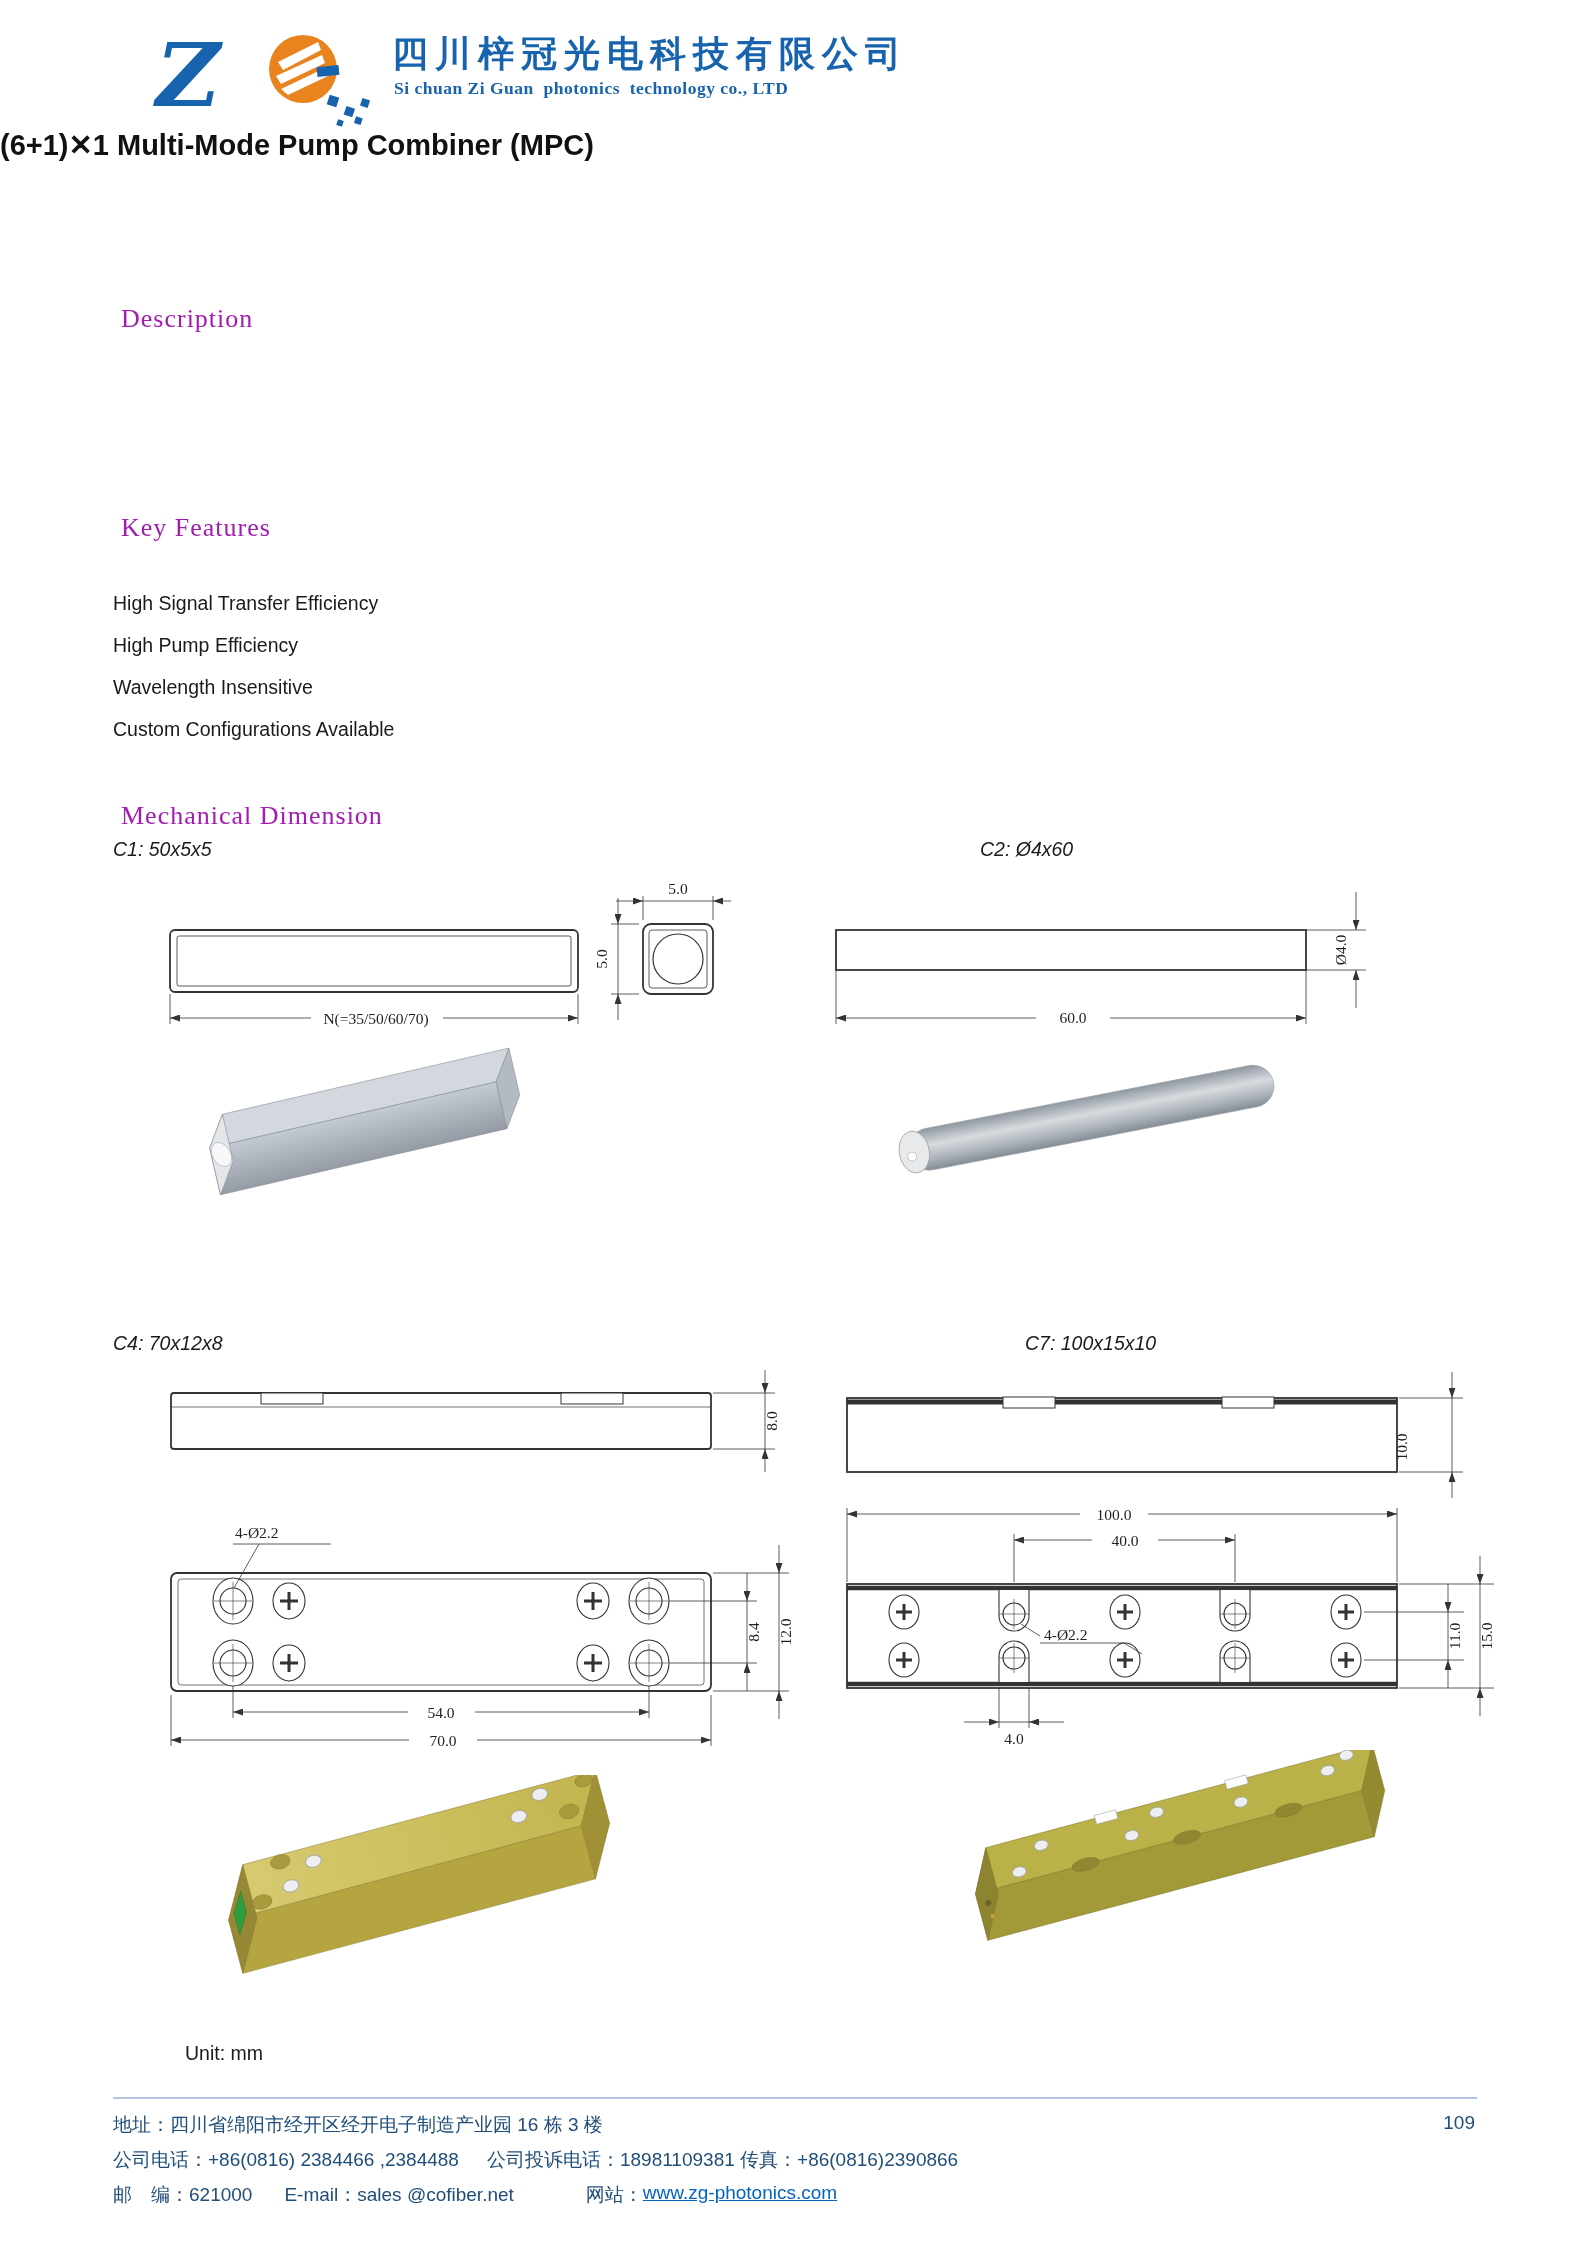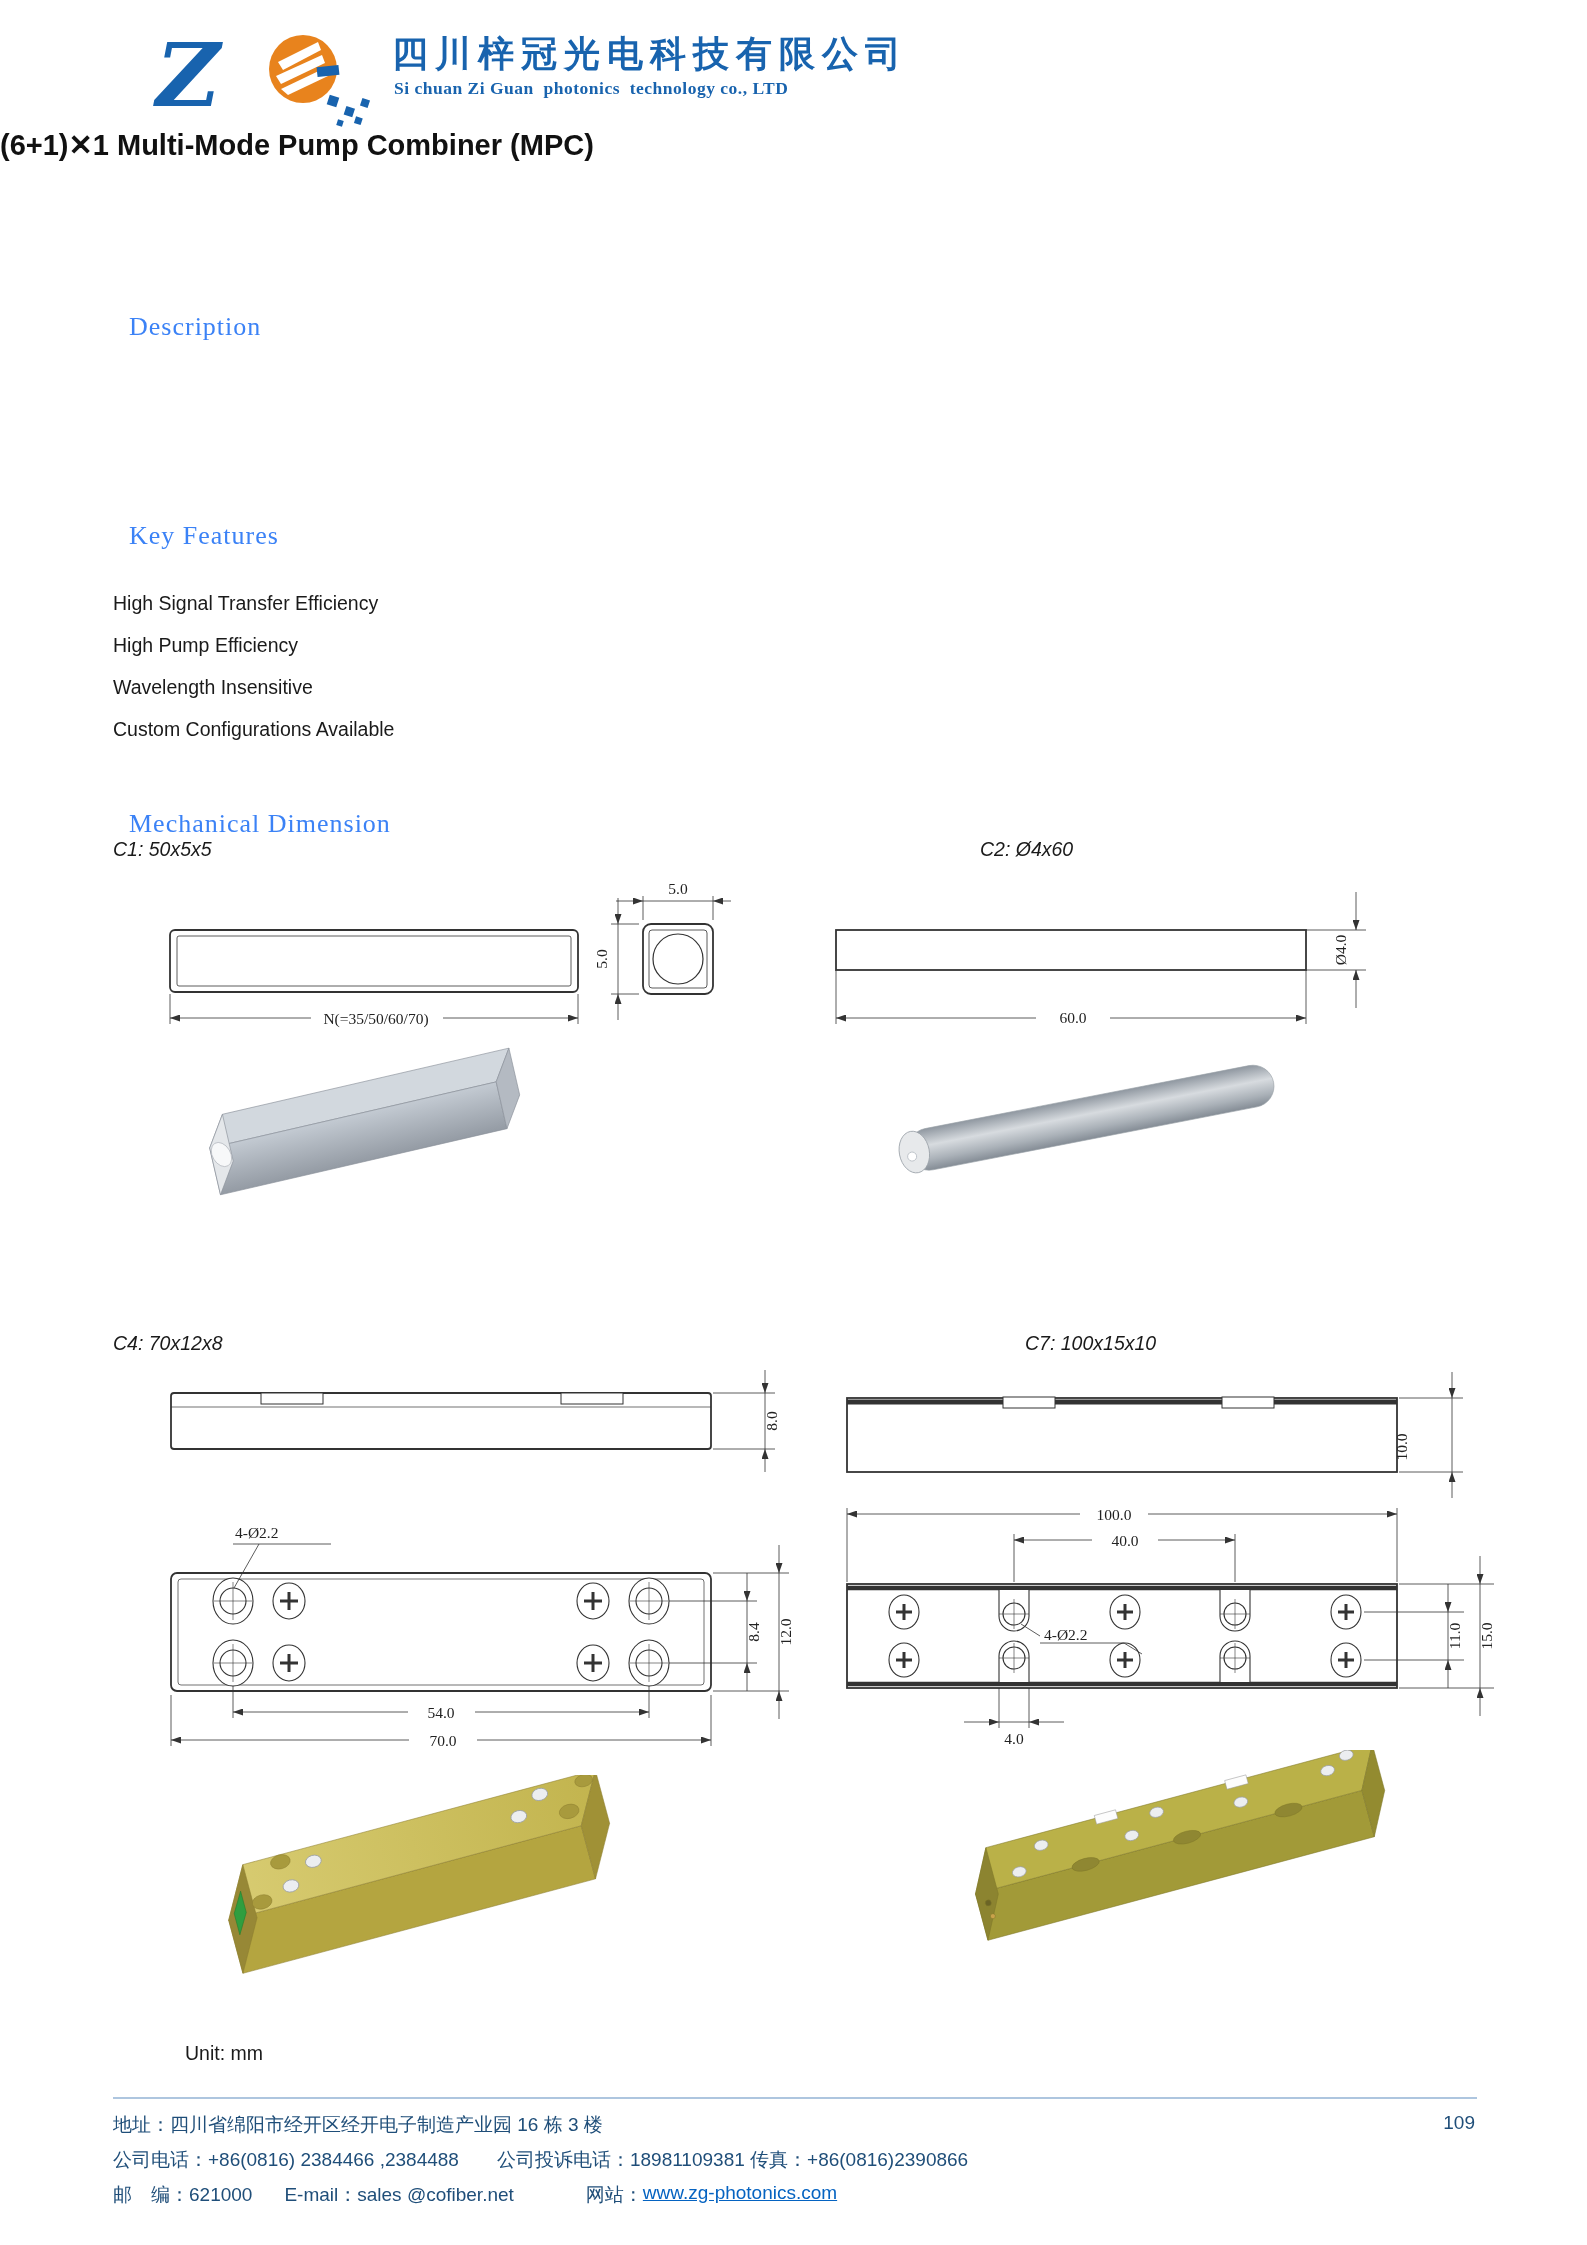--- a/index.html
+++ b/index.html
@@ -15,21 +15,21 @@
   }
   .logo-en{
     left:394px;top:78px;font-size:17.5px;font-weight:bold;color:#1863AE;
     font-family:"Liberation Serif",serif;letter-spacing:0.5px;white-space:pre;
   }
   .title{
     left:0;top:128px;width:100%;
     font-size:29px;font-weight:bold;color:#111;margin:0;
   }
   .sec-head{
-    left:113px;font-size:26px;font-weight:normal;color:#3b82f6;margin:16px;
+    left:113px;font-size:26px;font-weight:normal;color:#a21caf;margin:8px;
     font-family:"Liberation Serif","DejaVu Serif",serif;letter-spacing:1px;
   }
   .desc{
     left:113px;top:362px;width:1366px;font-size:19.5px;line-height:2.35;
     text-align:justify;text-indent:44px;margin:0;
   }
   .features{left:113px;top:582px;font-size:19.5px;line-height:42px;}
   .pkg-label{font-size:19.5px;color:#1a1a1a;font-style:italic;}
   .unit-note{left:185px;top:2042px;font-size:19.5px;}
   .dim{font:15.5px "Liberation Serif","DejaVu Serif",serif;fill:#222;}
@@ -442,21 +442,21 @@
     </g>
   </svg>
 
   <div class="abs unit-note">Unit: mm</div>
 
   <div class="abs footer-rule"></div>
   <div class="abs footer-line" style="top:2112px">
     <span>地址：四川省绵阳市经开区经开电子制造产业园 16 栋 3 楼</span>
   </div>
   <div class="abs page-num">109</div>
-  <div class="abs footer-line" style="top:2147px;gap:38px">
+  <div class="abs footer-line" style="top:2147px;gap:28px">
     <span>公司电话：+86(0816) 2384466 ,2384488</span>
     <span>公司投诉电话：18981109381 传真：+86(0816)2390866</span>
   </div>
   <div class="abs footer-line" style="top:2182px">
     <span>邮　编：621000</span>
     <span style="width:32px"></span>
     <span>E-mail：sales @cofiber.net</span>
     <span style="width:72px"></span>
     <span>网站：</span>
     <a href="#">www.zg-photonics.com</a>

